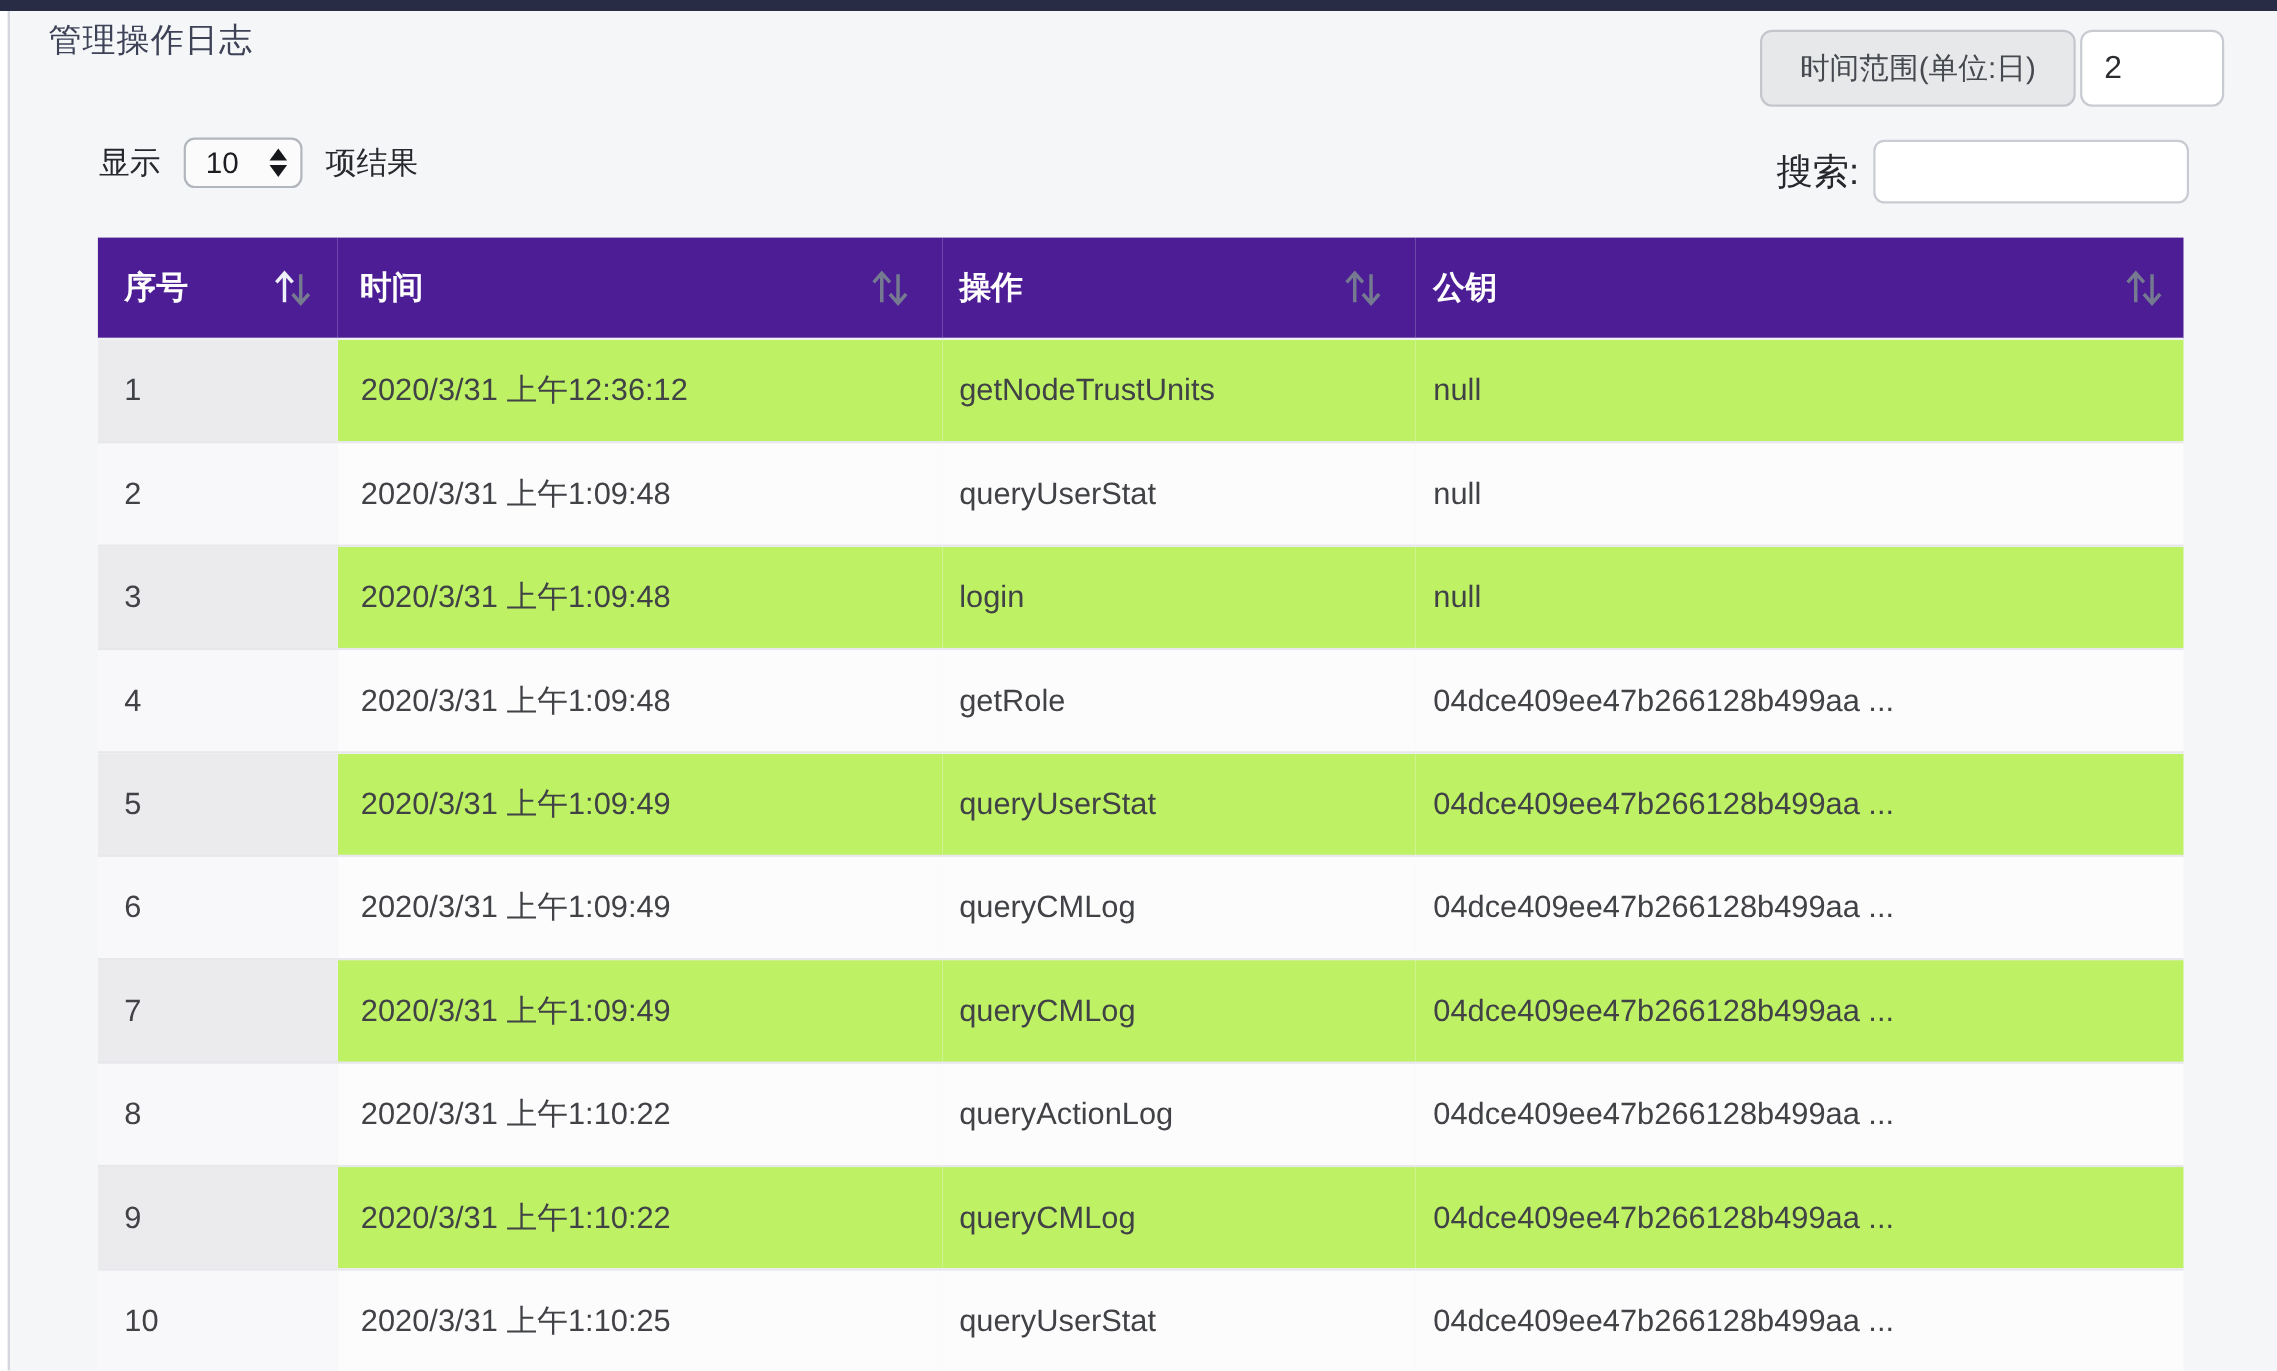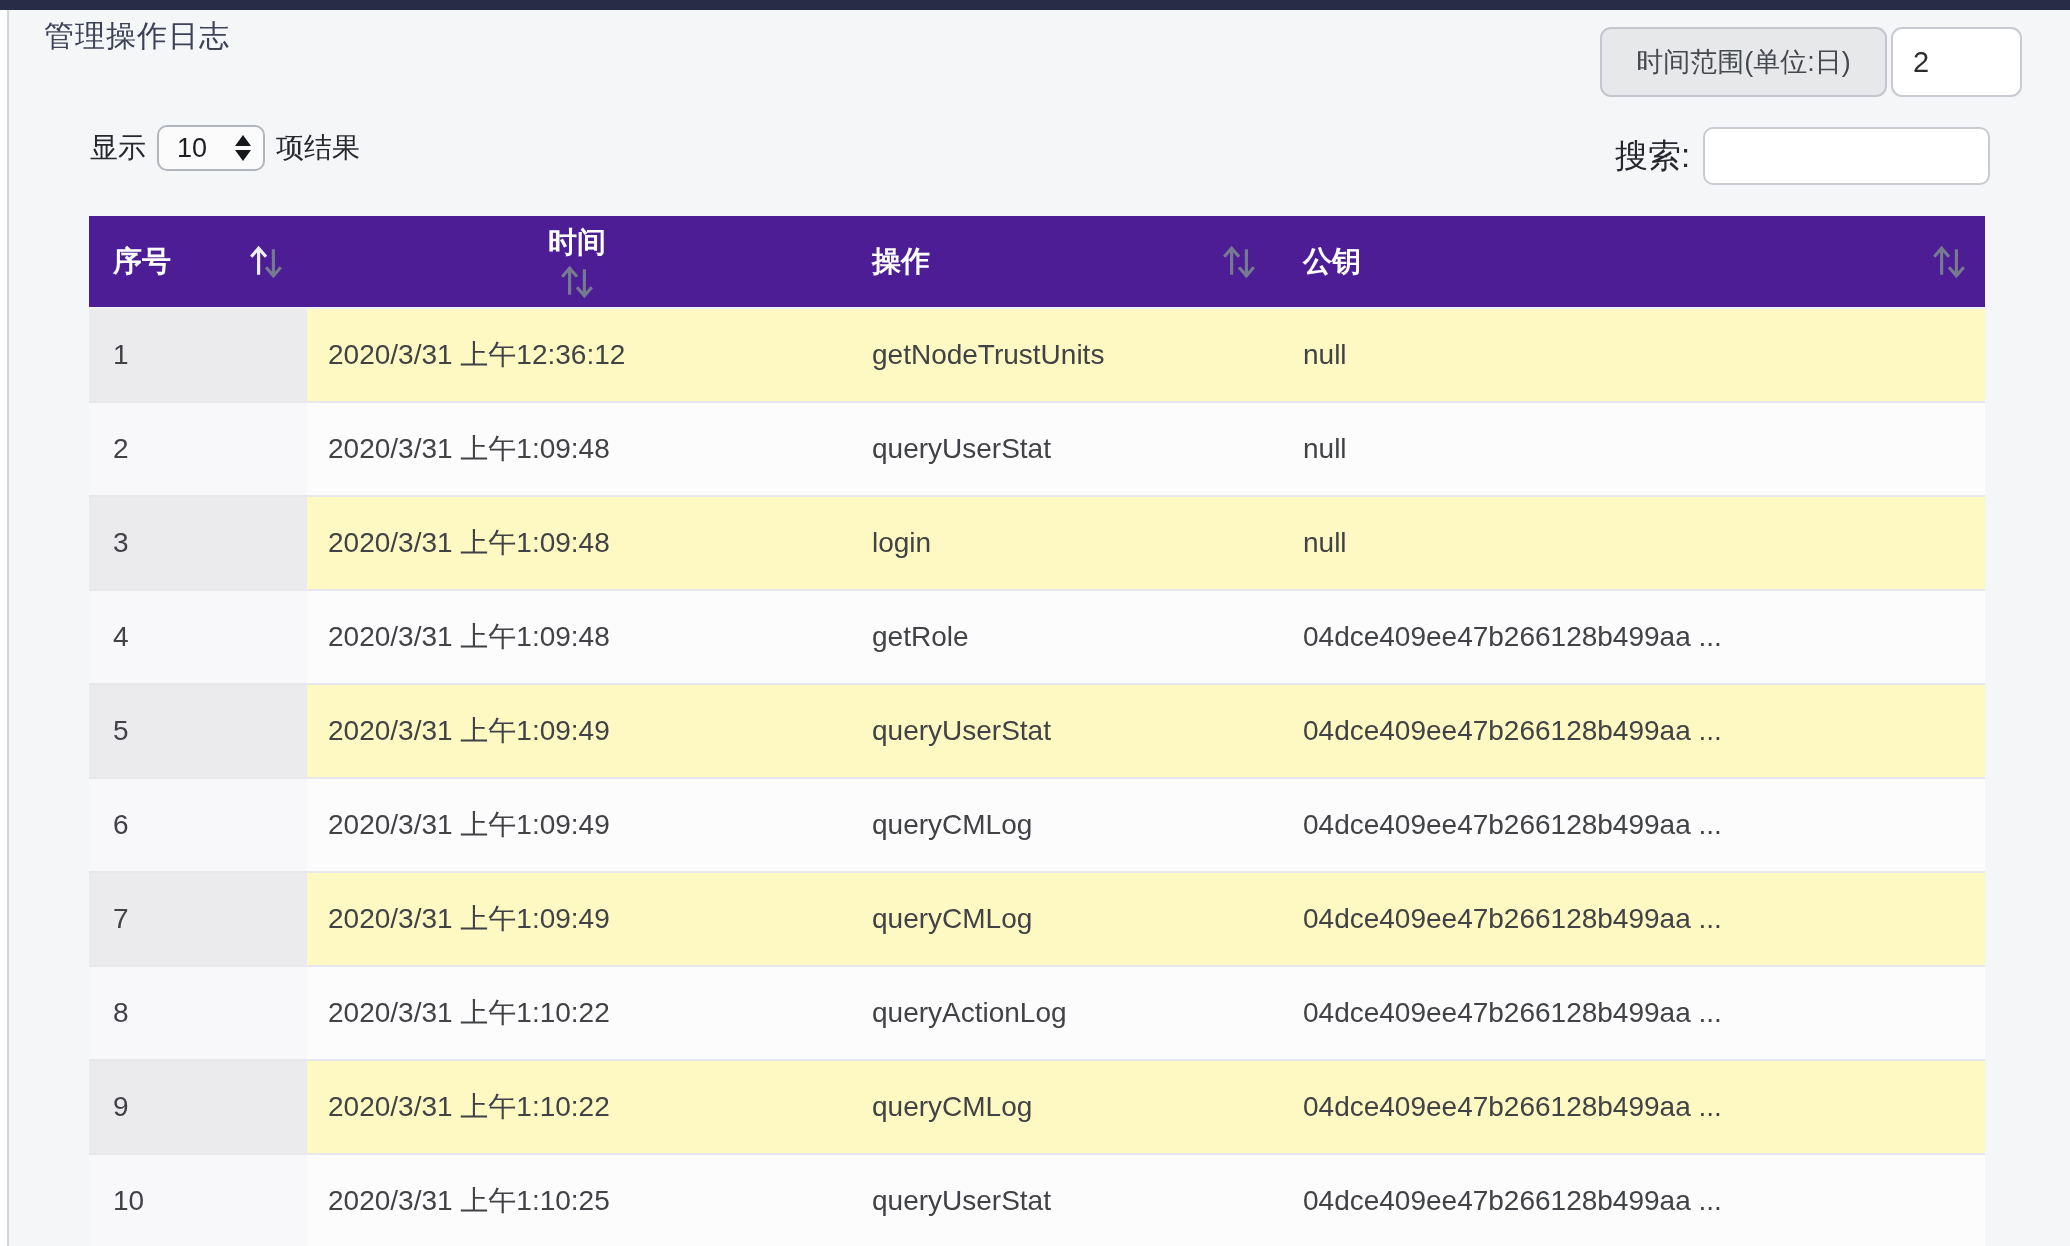--- a/index.html
+++ b/index.html
@@ -16,21 +16,21 @@
   .gutter-line{position:absolute;left:7px;top:10px;width:2px;height:1236px;background:#d2d5db;}
 
   .page-title{
     position:absolute;left:44px;top:16px;
     font-size:30px;color:#3e4257;letter-spacing:1px;text-align:center;
   }
 
   
   .controls-left{
     position:absolute;left:90px;top:124px;height:48px;
-    display:flex;align-items:center;gap:11px;
+    display:flex;align-items:center;gap:21px;
     font-size:28px;color:#26282e;
   }
   .page-size-select{
     box-sizing:border-box;width:108px;height:46px;
     border:2px solid #b2b6bd;border-radius:10px;background:#fbfbfc;
     display:flex;align-items:center;justify-content:space-between;
     padding:0 12px 0 18px;cursor:default;
   }
   .page-size-value{font-size:27px;color:#1d1e22;}
   .select-arrows{display:flex;flex-direction:column;align-items:center;gap:4px;}
@@ -67,39 +67,39 @@
     position:absolute;left:89px;top:216px;width:1896px;
     border-collapse:collapse;table-layout:fixed;
   }
   .log-table thead tr{height:92px;}
   .log-table th{
     background:#4c1d95;color:#ffffff;font-size:29px;font-weight:bold;
     text-align:left;padding:0;
   }
   .th-inner{display:flex;align-items:center;justify-content:space-between;height:100%;}
   .c1 .th-inner{padding:0 23px 0 24px;}
-  .c2 .th-inner{padding:0 30px 0 20px;flex-direction:column;}
+  .c2 .th-inner{padding:0 30px 0 20px;}
   .c3 .th-inner{padding:0 30px 0 15px;}
   .c4 .th-inner{padding:0 18px 0 16px;}
 
   .sort-icon{width:36px;height:38px;flex:0 0 auto;}
   .sort-icon path{fill:none;stroke:#757a90;stroke-width:3;}
   .sort-icon.sorted-asc .arr-up{stroke:#eef0f7;}
 
   .log-table tbody tr{border-bottom:2px solid #e7e8eb;}
   .log-table tbody tr:first-child{border-top:2px solid #f0f1f4;}
   .log-table td{
     height:92px;font-size:28px;color:#414246;vertical-align:middle;
     padding:0;overflow:hidden;white-space:nowrap;
   }
   td.c1{padding-left:24px;}
   td.c2{padding-left:21px;}
   td.c3{padding-left:15px;}
   td.c4{padding-left:16px;}
-  tr.row-odd td{background:#fef9c3;}
+  tr.row-odd td{background:#bef264;}
   tr.row-odd td.c1{background:#ebebee;}
   tr.row-even td{background:#fcfcfd;}
   tr.row-even td.c1{background:#f8f8fa;}
 </style>
 </head>
 <body>
 
 <div class="topbar"></div>
 <div class="gutter"></div>
 <div class="gutter-line"></div>

